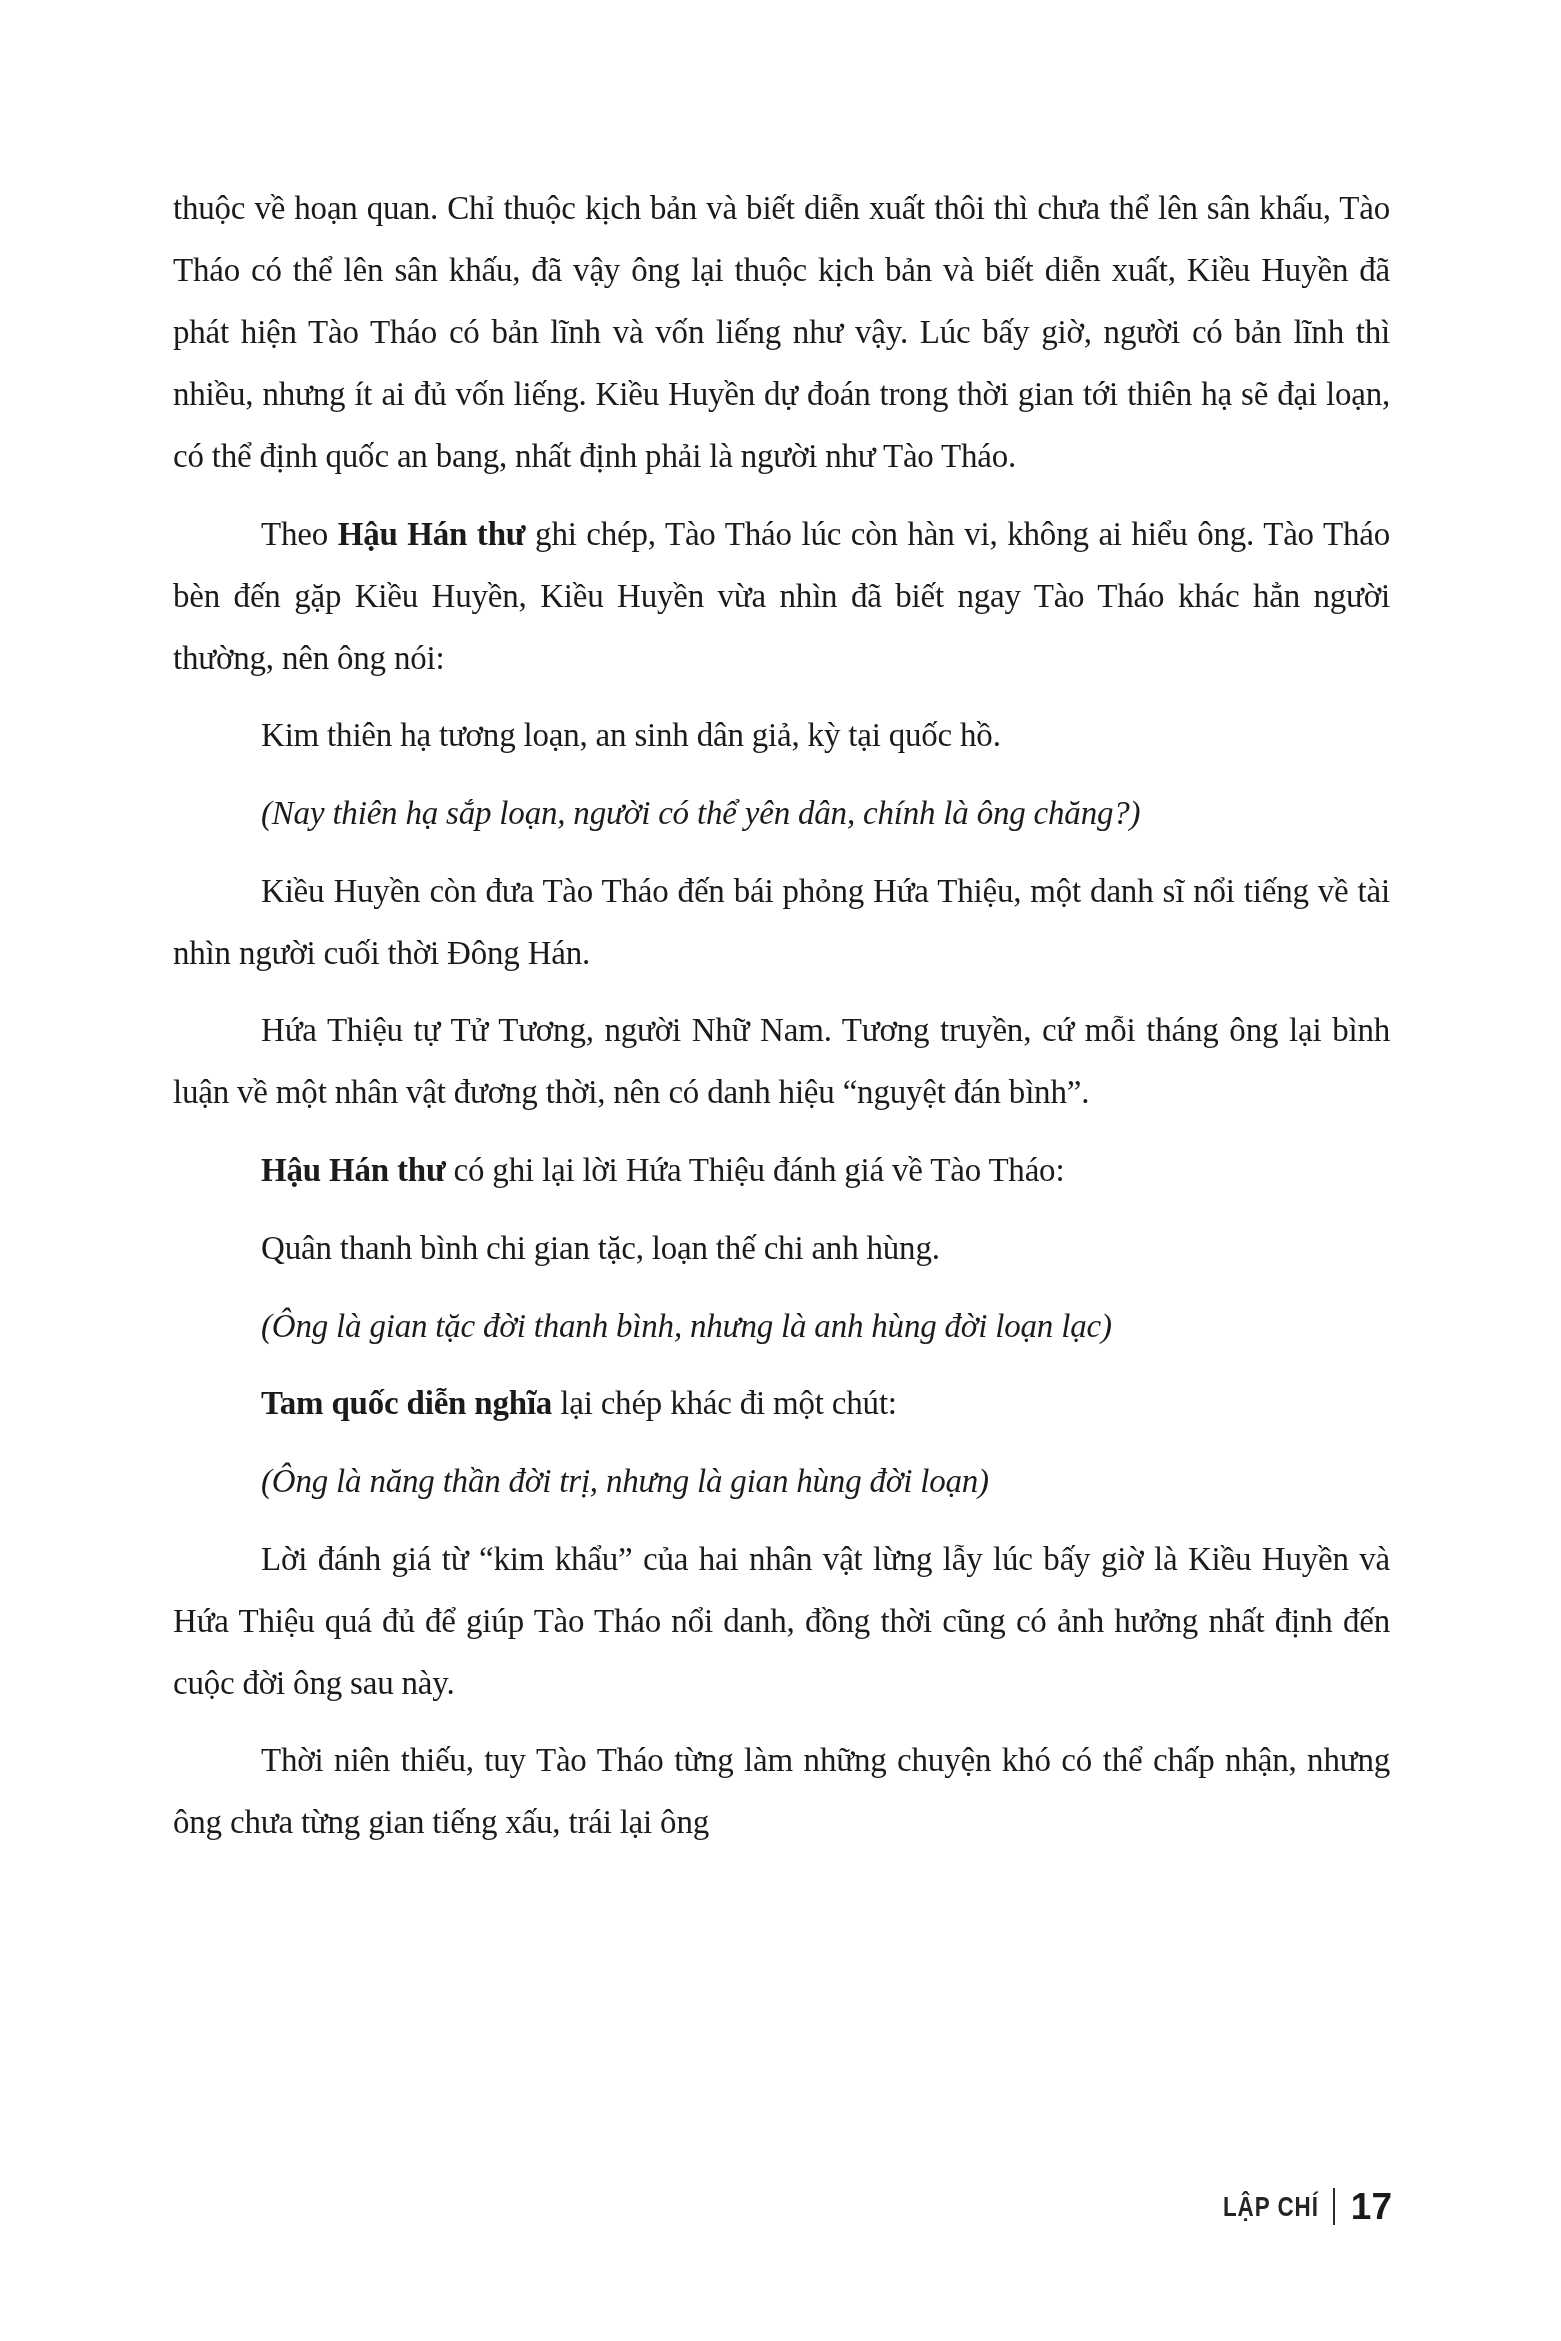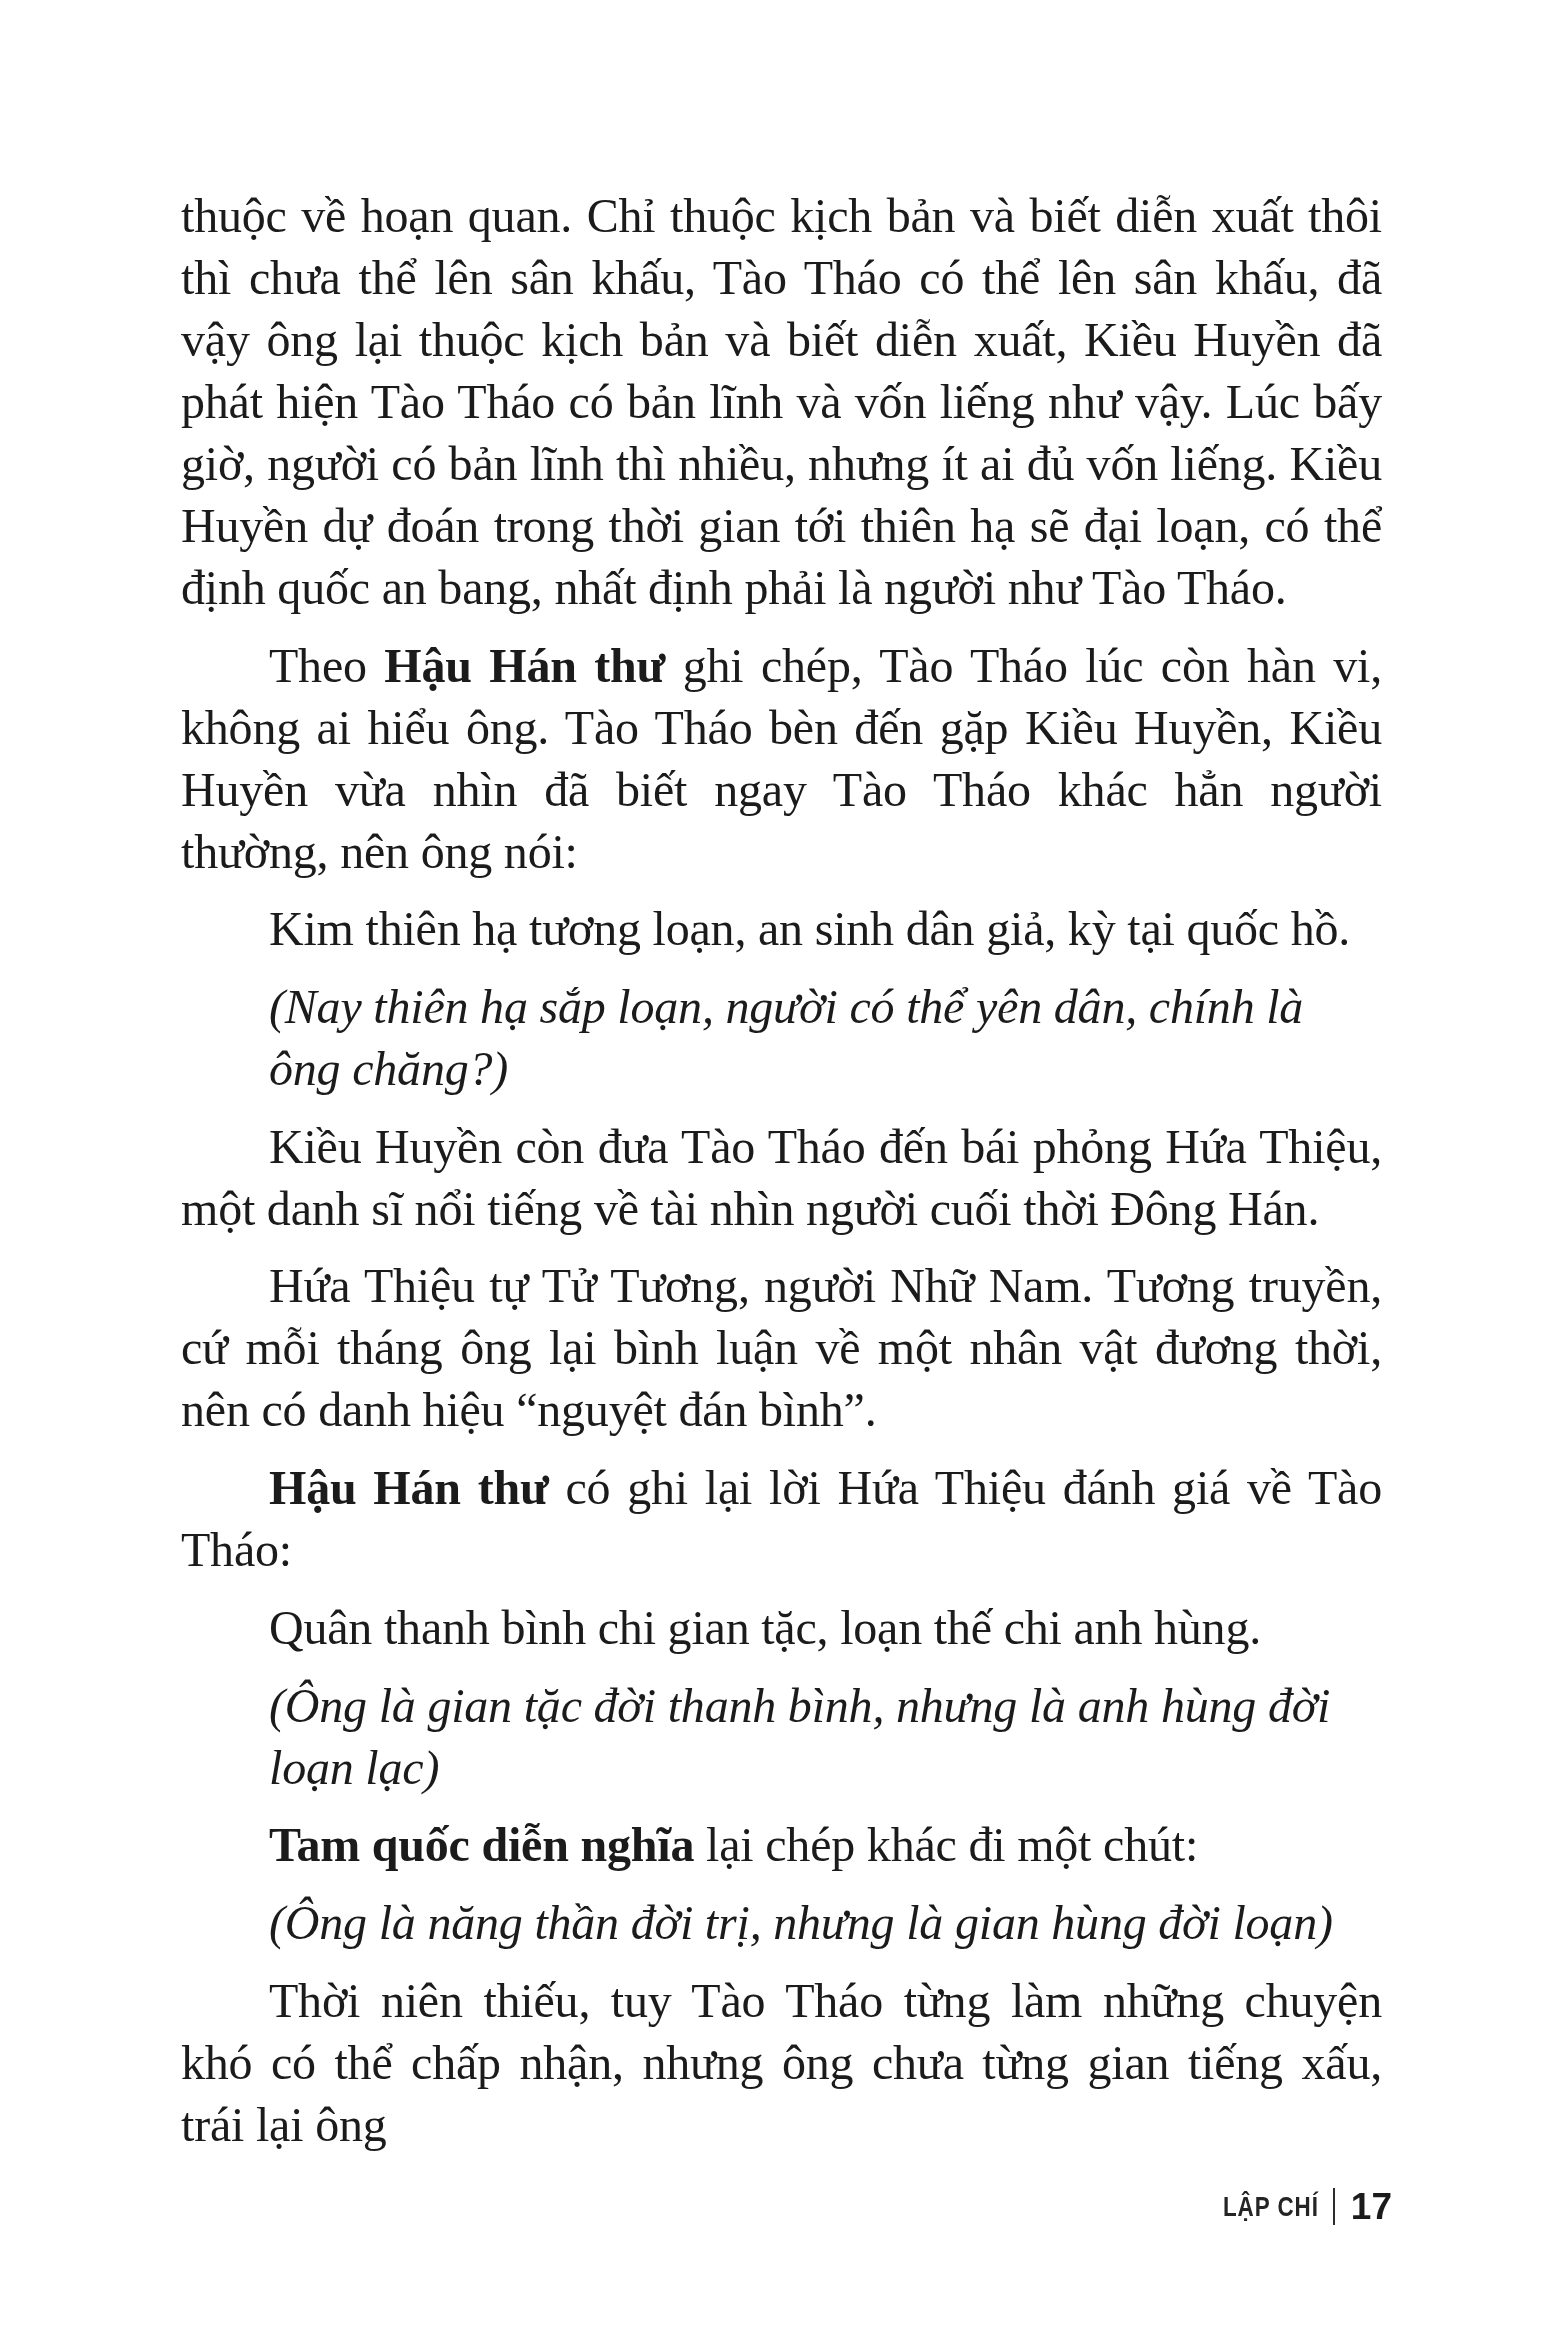--- a/index.html
+++ b/index.html
@@ -16,22 +16,22 @@
     color: #1b1b1b;
     font-family: "Liberation Serif", serif;
   }
   .text-block {
     position: absolute;
     left: 173px;
     top: 177px;
     width: 1217px;
   }
   .text-block p {
-    margin: 8px;
-    font-size: 48px;
+    margin: 0;
+    font-size: 33px;
     line-height: 62px;
     text-align: justify;
     letter-spacing: -0.2px;
   }
   .text-block p + p {
     margin-top: 15.7px;
   }
   p.body {
     text-indent: 88px;
   }
@@ -91,20 +91,21 @@
       <p class="body"><span>Theo </span><span class="bold">Hậu Hán thư</span><span> ghi chép, Tào Tháo lúc còn hàn vi, không ai hiểu ông. Tào Tháo bèn đến gặp Kiều Huyền, Kiều Huyền vừa nhìn đã biết ngay Tào Tháo khác hẳn người thường, nên ông nói:</span></p>
       <p class="quote"><span>Kim thiên hạ tương loạn, an sinh dân giả, kỳ tại quốc hồ.</span></p>
       <p class="translation"><span>(Nay thiên hạ sắp loạn, người có thể yên dân, chính là ông chăng?)</span></p>
       <p class="body"><span>Kiều Huyền còn đưa Tào Tháo đến bái phỏng Hứa Thiệu, một danh sĩ nổi tiếng về tài nhìn người cuối thời Đông Hán.</span></p>
       <p class="body"><span>Hứa Thiệu tự Tử Tương, người Nhữ Nam. Tương truyền, cứ mỗi tháng ông lại bình luận về một nhân vật đương thời, nên có danh hiệu “nguyệt đán bình”.</span></p>
       <p class="body"><span class="bold">Hậu Hán thư</span><span> có ghi lại lời Hứa Thiệu đánh giá về Tào Tháo:</span></p>
       <p class="quote"><span>Quân thanh bình chi gian tặc, loạn thế chi anh hùng.</span></p>
       <p class="translation"><span>(Ông là gian tặc đời thanh bình, nhưng là anh hùng đời loạn lạc)</span></p>
       <p class="body"><span class="bold">Tam quốc diễn nghĩa</span><span> lại chép khác đi một chút:</span></p>
       <p class="translation"><span>(Ông là năng thần đời trị, nhưng là gian hùng đời loạn)</span></p>
+      <p class="body"><span>Lời đánh giá từ “kim khẩu” của hai nhân vật lừng lẫy lúc bấy giờ là Kiều Huyền và Hứa Thiệu quá đủ để giúp Tào Tháo nổi danh, đồng thời cũng có ảnh hưởng nhất định đến cuộc đời ông sau này.</span></p>
       <p class="body"><span>Thời niên thiếu, tuy Tào Tháo từng làm những chuyện khó có thể chấp nhận, nhưng ông chưa từng gian tiếng xấu, trái lại ông</span></p>
     </main>
   <footer class="footer">
     <span class="running-title">LẬP CHÍ</span>
     <span class="footer-divider"></span>
     <span class="page-number">17</span>
   </footer>
 </div>
 
 

